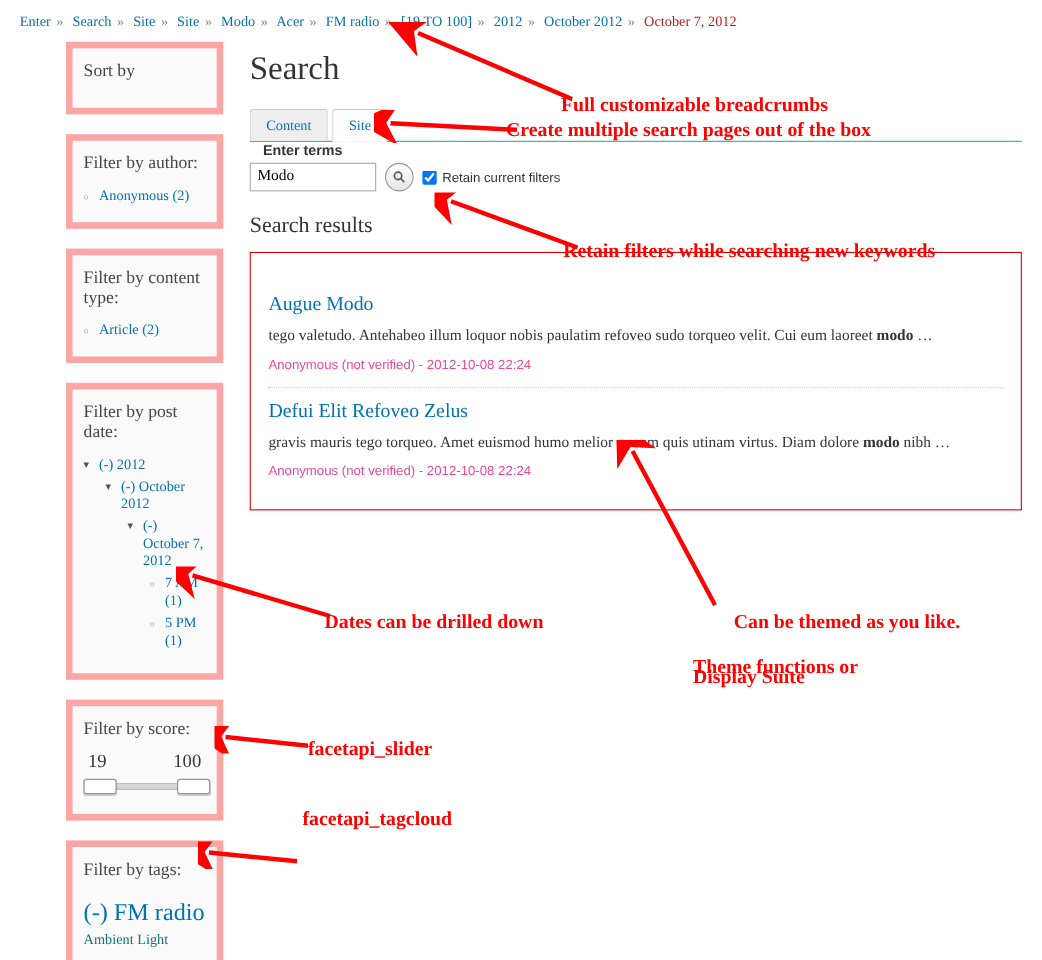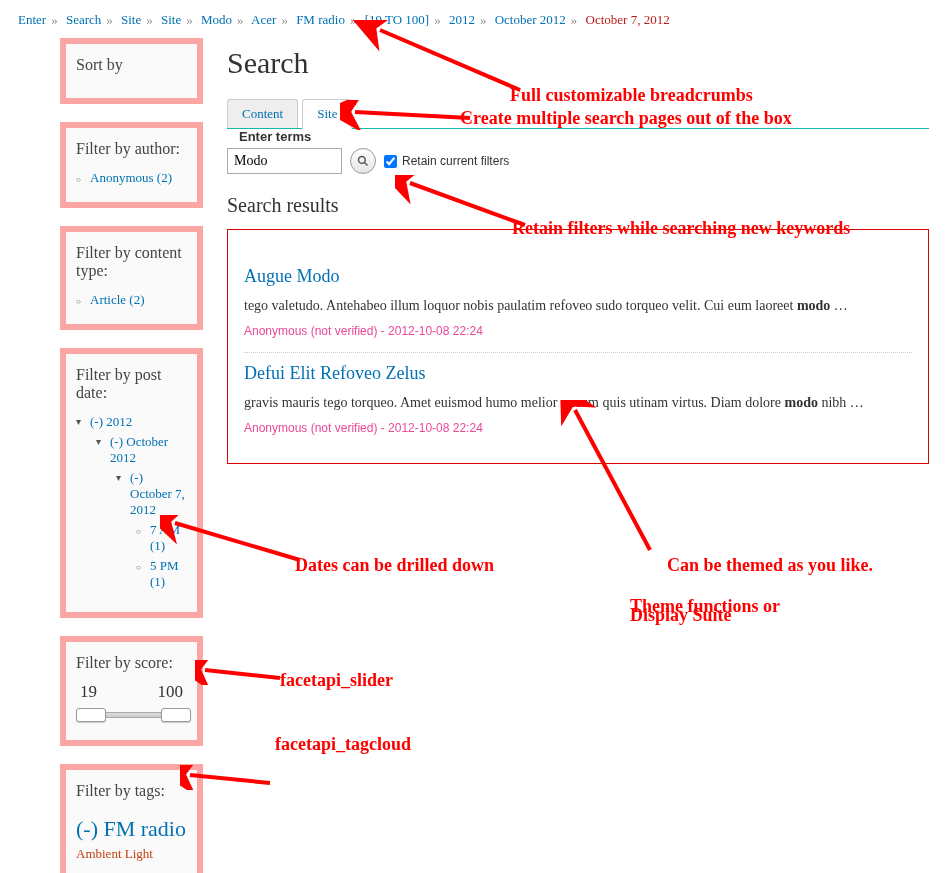--- a/index.html
+++ b/index.html
@@ -16,21 +16,21 @@
 .block ul { list-style: none; padding-left: 0; }
 .block ul li { padding: 2px 0 2px 14px; position: relative; font-size: 13px; }
 .block ul li::before { content: "○"; position: absolute; left: 0; font-size: 8px; top: 7px; color: #555; }
 .block ul li.active { color: #333; }
 .block ul li.active::before { content: "•"; font-size: 18px; top: -2px; }
 .sort-icon { display: inline-block; width: 0; height: 0; border-left: 4px solid transparent; border-right: 4px solid transparent; border-bottom: 6px solid #888; margin-right: 3px; vertical-align: middle; }
 .block ul ul { margin-left: 6px; margin-top: 2px; }
 .block ul li.tree-open::before { content: "▾"; font-size: 10px; top: 4px; }
 .tagcloud { padding-top: 4px; }
 .tagcloud .big { font-size: 22px; color: #0071B3; display: block; padding: 2px 0; }
-.tagcloud .small { font-size: 13px; color: #c2410c; display: block; padding: 2px 0; }
+.tagcloud .small { font-size: 13px; color: #0f766e; display: block; padding: 2px 0; }
 .slider-block .labels { display: flex; justify-content: space-between; font-size: 17px; padding: 0 4px 4px; }
 .slider-track { position: relative; height: 20px; }
 .slider-bar { position: absolute; left: 28px; right: 0; top: 6px; height: 6px; background: linear-gradient(#ddd, #ccc); border: 1px solid #aaa; border-radius: 3px; }
 .slider-handle { position: absolute; width: 30px; height: 14px; top: 2px; background: #fff; border: 1px solid #999; border-radius: 3px; box-shadow: 0 1px 1px rgba(0,0,0,.2); }
 .slider-handle.h1 { left: 0; }
 .slider-handle.h2 { right: -4px; }
 h1.page-title { font-family: Georgia, serif; font-weight: normal; font-size: 30px; color: #333; margin: 8px 0 18px; }
 .tabs { border-bottom: 1px solid #14b8a6; }
 .tabs ul { list-style: none; display: flex; }
 .tabs li { margin-right: 4px; }

